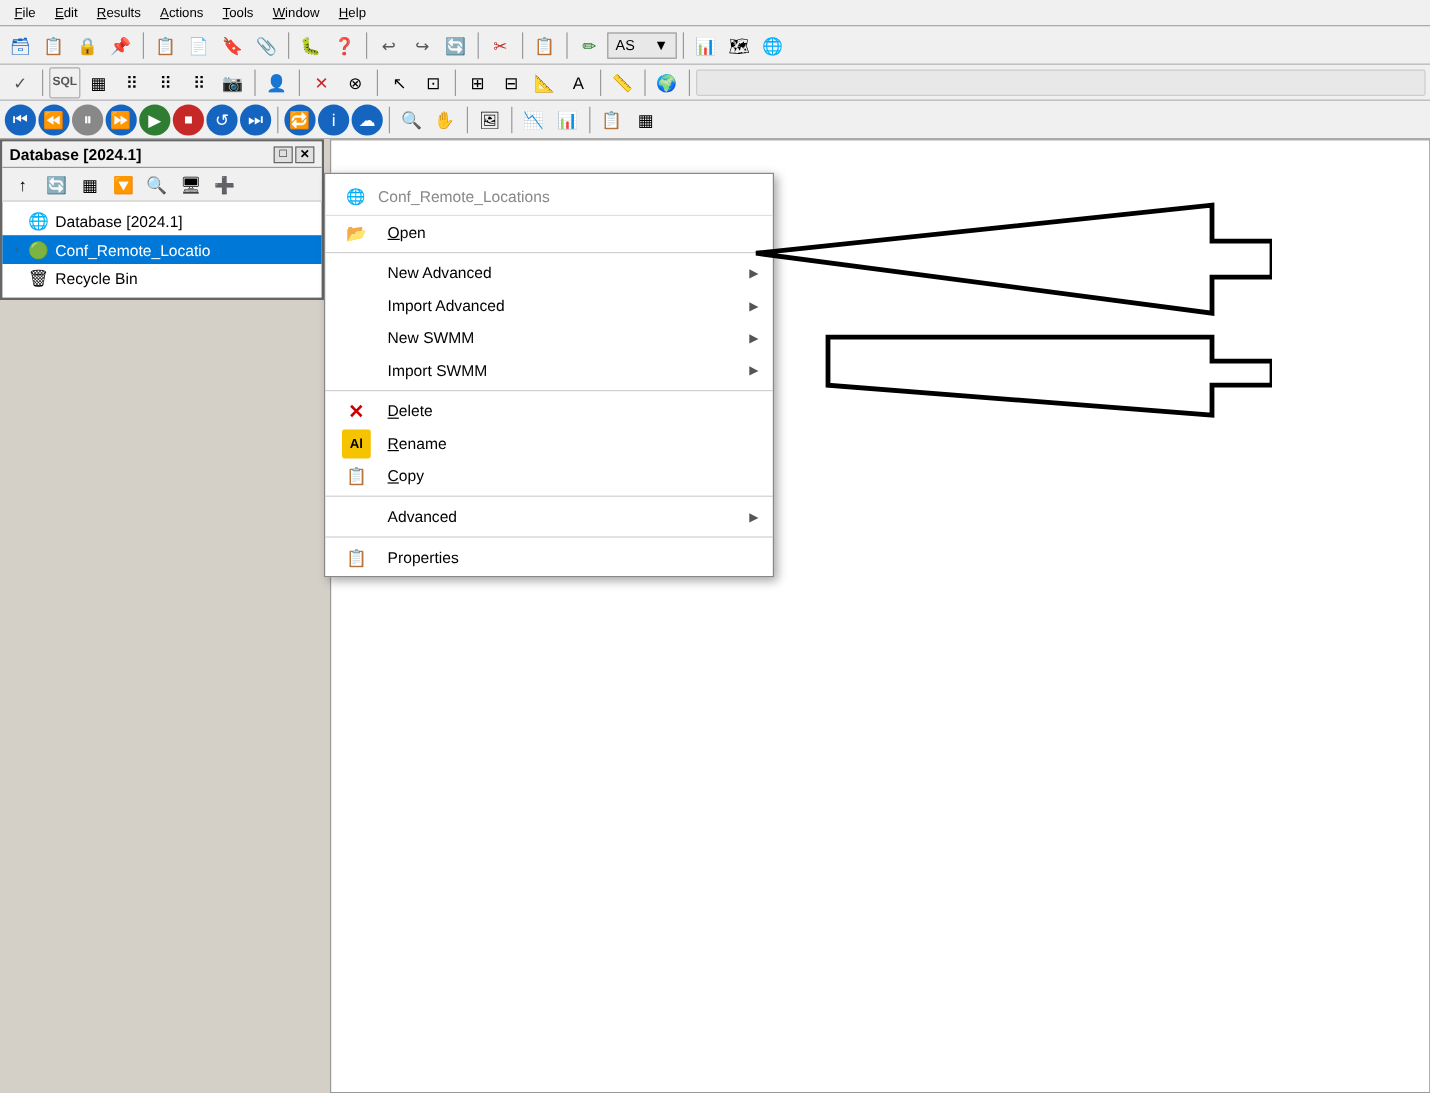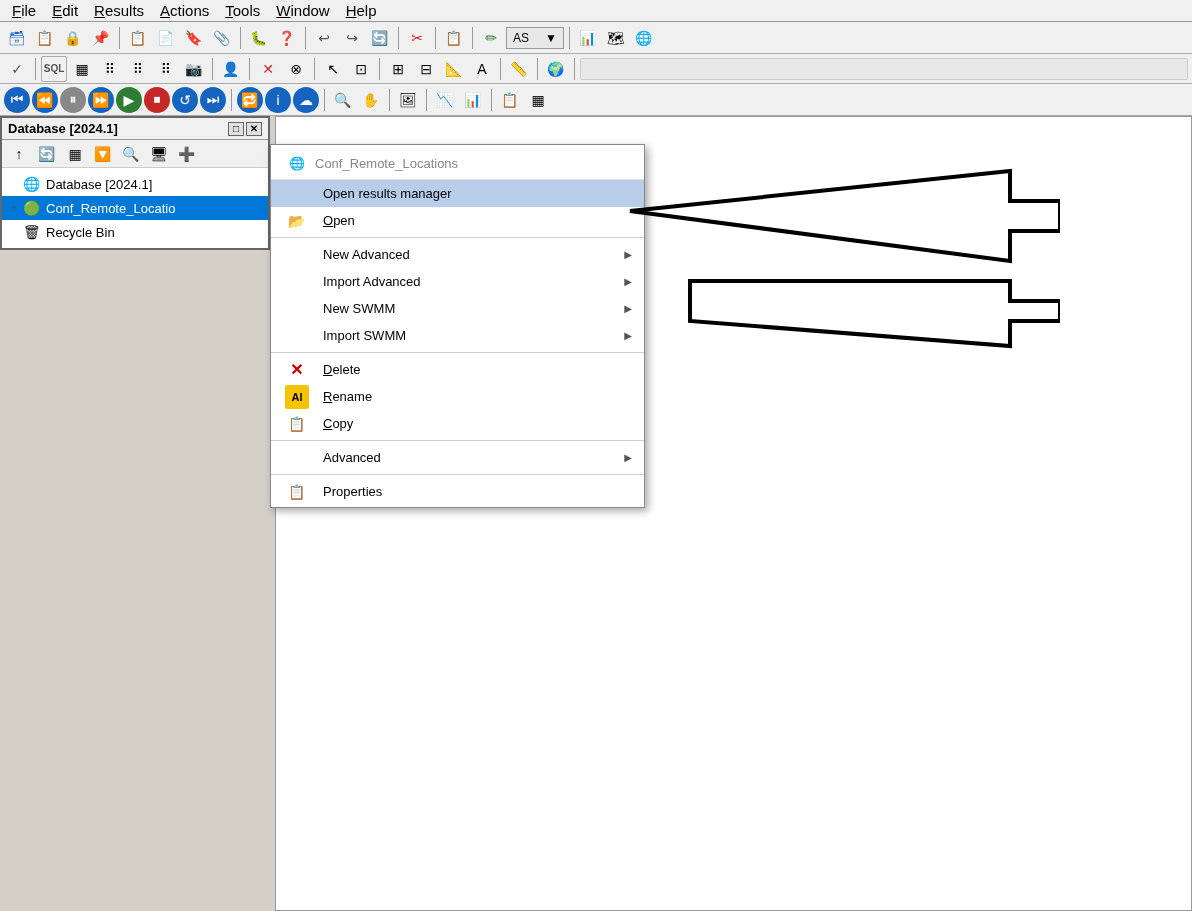--- a/index.html
+++ b/index.html
@@ -18,21 +18,21 @@
       background: #f0f0f0;
       border-bottom: 1px solid #999;
       display: flex;
       align-items: center;
       height: 22px;
       padding: 0 4px;
     }
     .menu-item {
       padding: 2px 8px;
       cursor: pointer;
-      font-size: 15px;
+      font-size: 11px;
       text-decoration: none;
       color: #000;
     }
     .menu-item span { text-decoration: underline; }
 
     
     .toolbar-row {
       background: #f0f0f0;
       border-bottom: 1px solid #aaa;
       display: flex;
@@ -425,23 +425,20 @@
     </div>
   </div>
 
   <div class="context-menu">
 
     <div class="ctx-header">
       <span class="ctx-header-icon">🌐</span>
       <span>Conf_Remote_Locations</span>
     </div>
 
-    <div class="ctx-item highlighted">
-      <span>Open results manager</span>
-    </div>
 
     <div class="ctx-item">
       <span class="ctx-item-icon">📂</span>
       <span><u>O</u>pen</span>
     </div>
 
 
     <div class="ctx-separator"></div>
 
     <div class="ctx-item">

